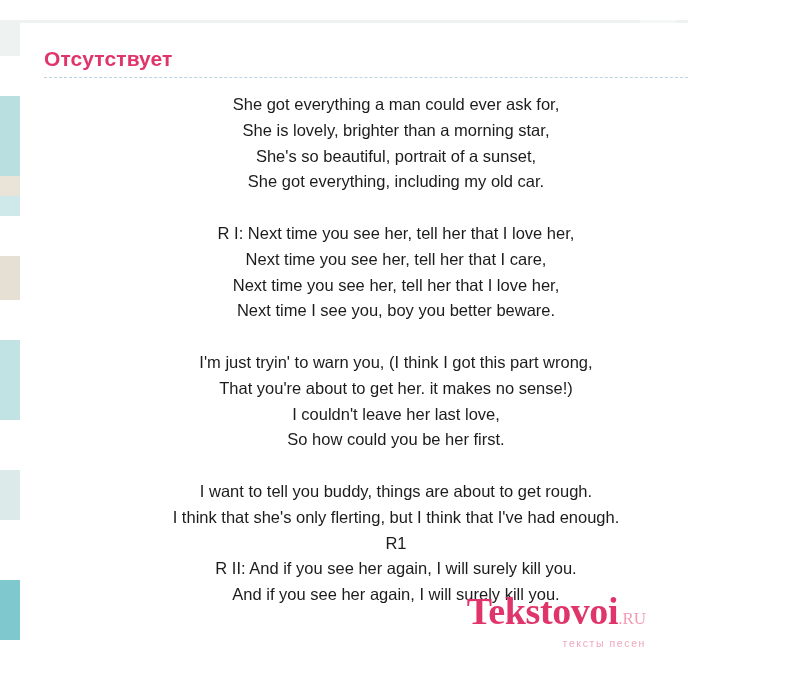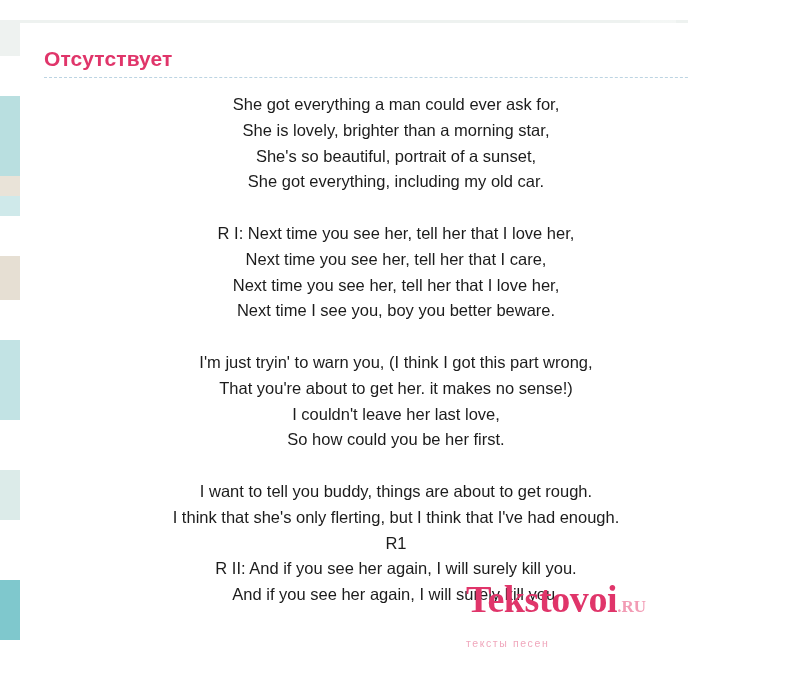--- a/index.html
+++ b/index.html
@@ -118,31 +118,31 @@
     font-family: "Liberation Serif", serif;
     font-size: 38px;
     font-weight: bold;
     color: #e0356a;
     letter-spacing: -0.4px;
     display: inline-block;
   }
   .logo-tld {
     font-family: "Liberation Serif", serif;
     font-size: 17px;
-    font-weight: bold;
+    font-weight: normal;
     color: #f29bb4;
     display: inline-block;
     vertical-align: baseline;
   }
   .logo-sub {
-    margin-top: 20px;
+    margin-top: 8px;
     font-size: 10.5px;
     color: #f0a7bc;
     letter-spacing: 1.6px;
-    text-align: left;
+    text-align: right;
   }
 </style>
 </head>
 <body>
 
 <div class="page">
 
   <div class="bg-stripes"></div>
   <div class="bg-vert"></div>
 

